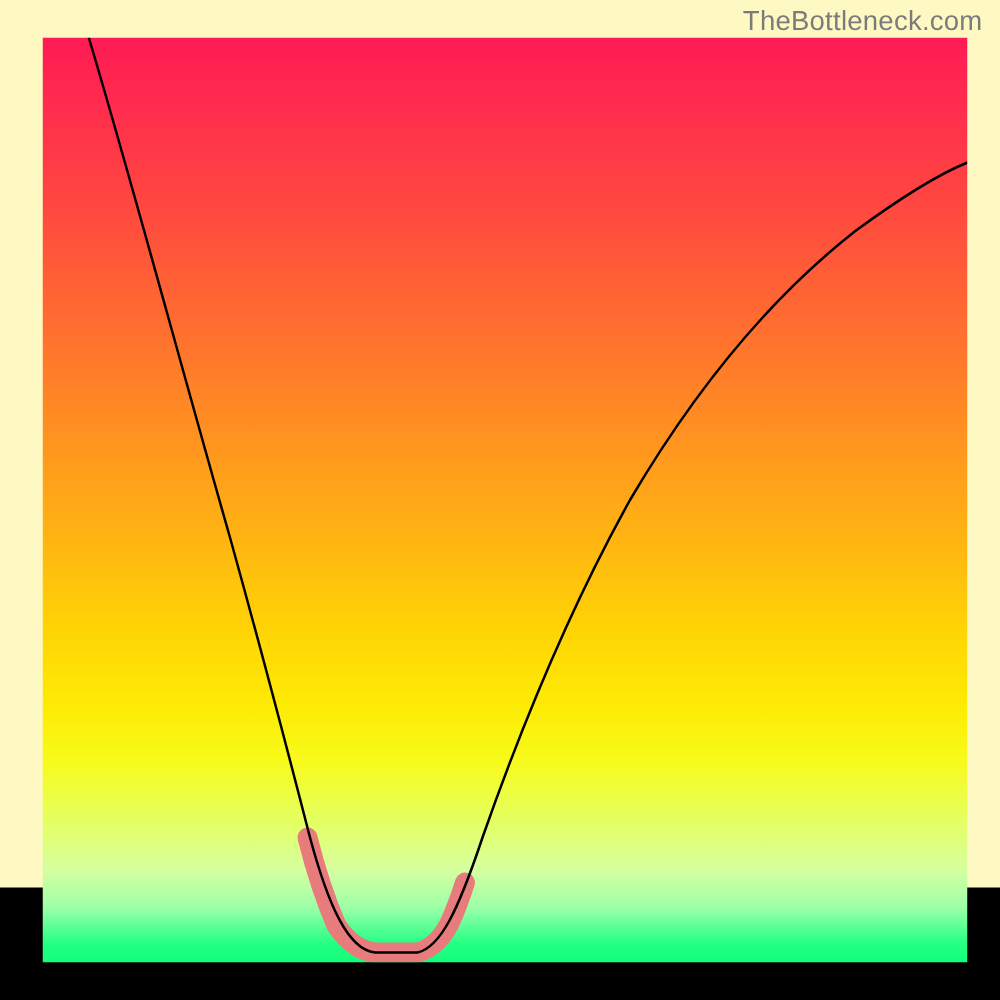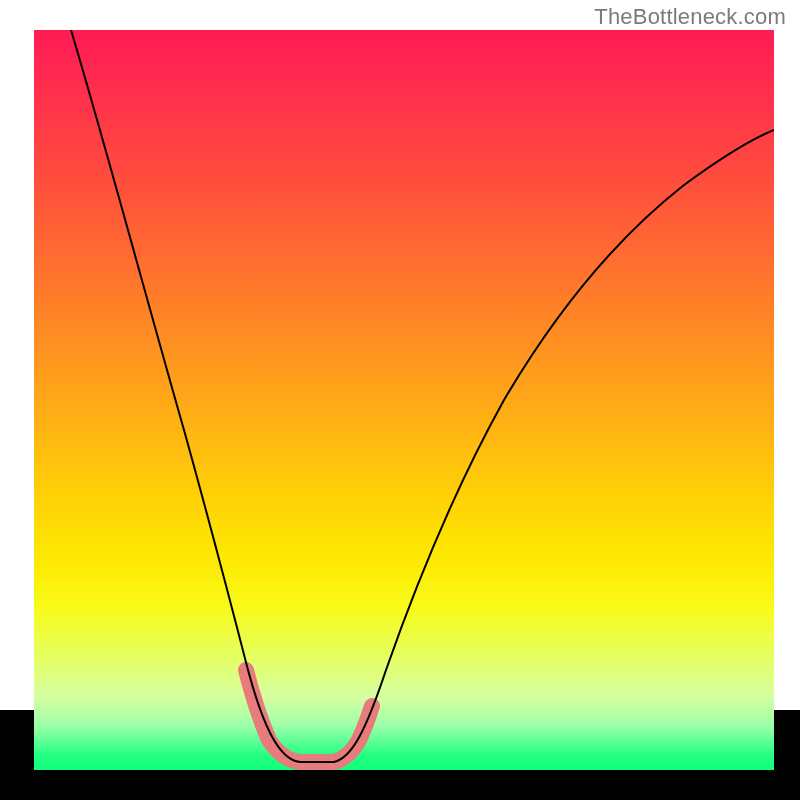--- a/index.html
+++ b/index.html
@@ -8,21 +8,21 @@
     width: 800px;
     height: 800px;
     background: #000;
     overflow: hidden;
     font-family: Arial, Helvetica, sans-serif;
   }
   .stage {
     position: relative;
     width: 800px;
     height: 710px;
-    background: #ffffff;
+    background: #fef9c3;
   }
   .watermark {
     position: absolute;
     top: 4px;
     right: 14px;
     color: #7b7b7b;
     font-size: 22px;
     font-weight: 500;
     letter-spacing: 0.2px;
     z-index: 10;

